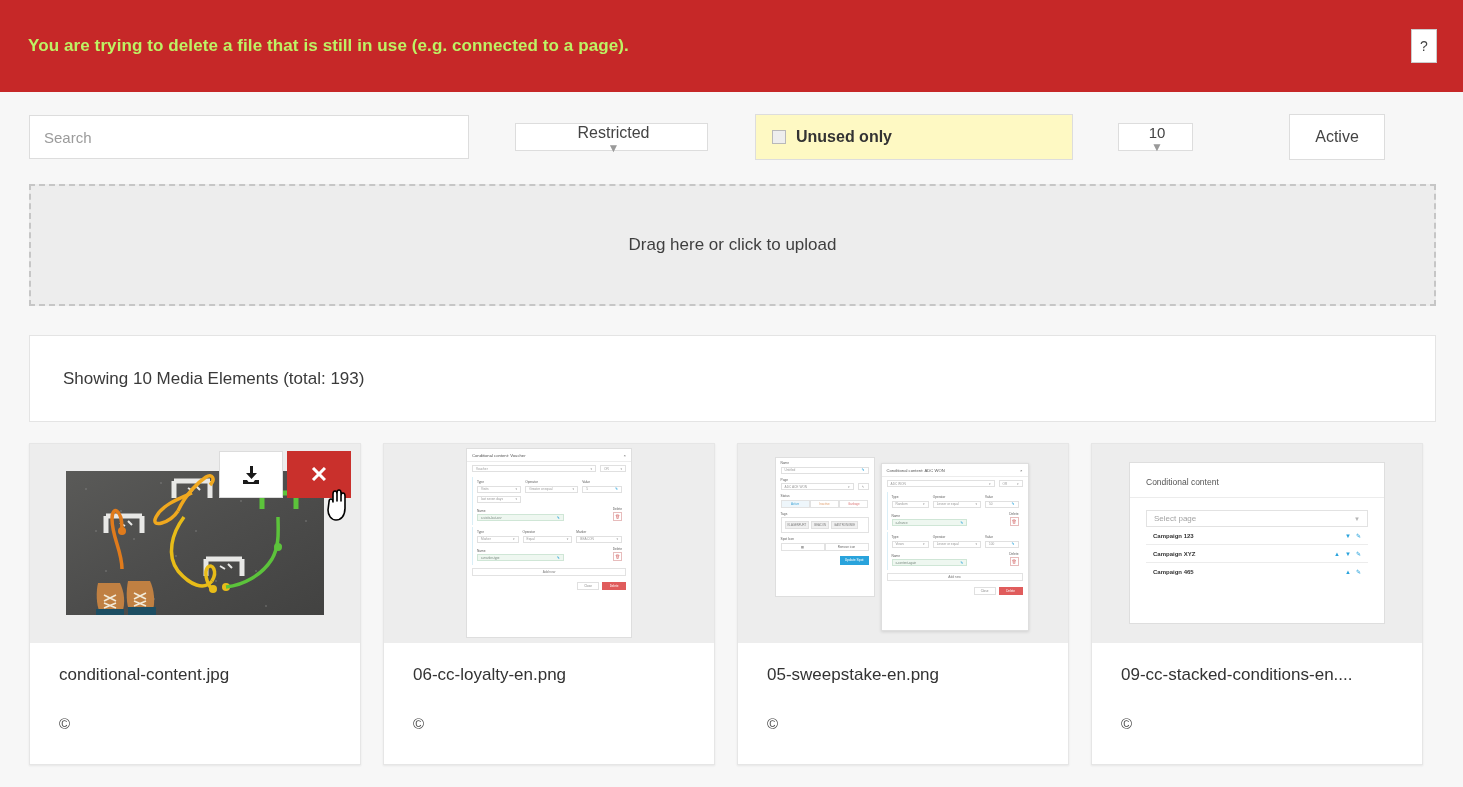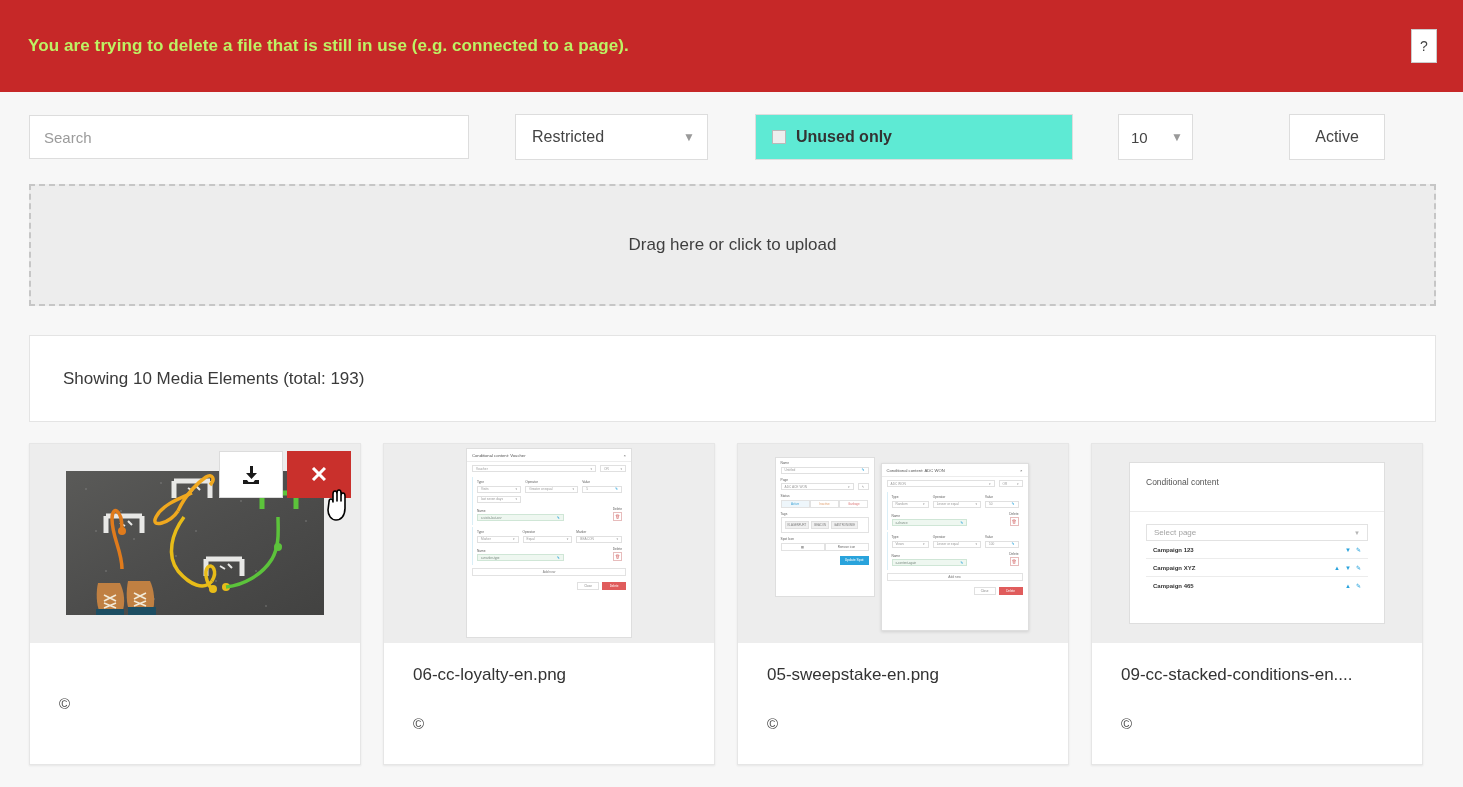--- a/index.html
+++ b/index.html
@@ -57,44 +57,45 @@
     background: #ffffff;
     font-size: 15px;
     color: #333333;
     padding: 0 14px;
     font-family: "Liberation Sans", sans-serif;
     outline: none;
   }
   .search-box::placeholder { color: #9b9b9b; }
 
   .select-ctl {
-    height: 46px;
+    height: 28px;
     border: 1px solid #dddddd;
     background: #ffffff;
     display: flex;
     align-items: center;
     justify-content: space-between;
     padding: 0 12px 0 16px;
     font-size: 16px;
     color: #444444;
     cursor: pointer;
+    flex-direction: column;
   }
   .select-restricted { width: 193px; margin-left: 46px; }
   .select-pagesize { width: 75px; margin-left: 45px; padding: 0 9px 0 12px; font-size: 15px; }
   .caret {
     color: #9a9a9a;
     font-size: 12px;
     line-height: 1;
   }
 
   .checkbox-ctl {
     width: 318px;
     height: 46px;
     border: 1px solid #dddddd;
-    background: #5eead4;
+    background: #fef9c3;
     display: flex;
     align-items: center;
     padding: 0 16px;
     margin-left: 47px;
     cursor: pointer;
   }
   .cb-square {
     width: 14px;
     height: 14px;
     border: 1px solid #b9b9b9;
@@ -445,20 +446,21 @@
             <path d="M11 3 h3 v7 h4 l-5.5 6 L7 10 h4 z" fill="#1a1a1a"></path>
             <path d="M4 17 h4 l1.5 2 h5 L16 17 h4 v4 H4 z" fill="#1a1a1a"></path>
           </svg>
         </div>
         <div class="act-btn act-delete">
           <span class="x-glyph">✕</span>
         </div>
       </div>
     </div>
     <div class="card-body">
+      <div class="fname">conditional-content.jpg</div>
       <div class="copyright">©</div>
     </div>
   </div>
 
   <div class="card">
     <div class="thumb-wrap">
       <div class="mini" style="width:166px;height:190px;">
         <div class="mini-title">
           <span>Conditional content: Voucher</span>
           <span>×</span>
@@ -723,21 +725,21 @@
     </div>
     <div class="card-body">
       <div class="fname">05-sweepstake-en.png</div>
       <div class="copyright">©</div>
     </div>
   </div>
 
   <div class="card">
     <div class="thumb-wrap">
       <div class="mini" style="width:256px;height:162px;padding:0;">
-        <div style="padding:14px 16px 24px 16px;border-bottom:1px solid #ececec;font-size:8.5px;color:#555;">Conditional content</div>
+        <div style="padding:14px 16px 10px 16px;border-bottom:1px solid #ececec;font-size:8.5px;color:#555;">Conditional content</div>
         <div style="margin:12px 16px 0 16px;height:17px;border:1px solid #e2e2e2;display:flex;align-items:center;justify-content:space-between;padding:0 7px;font-size:8px;color:#a3a3a3;">
           <span>Select page</span>
           <span style="color:#b5b5b5;font-size:6px">▼</span>
         </div>
         <div style="margin:0 16px;">
           <div class="mini4-row">
             <span class="mini4-name">Campaign 123</span>
             <span class="mini4-icons">
               <span>▼</span>
               <span>✎</span>

